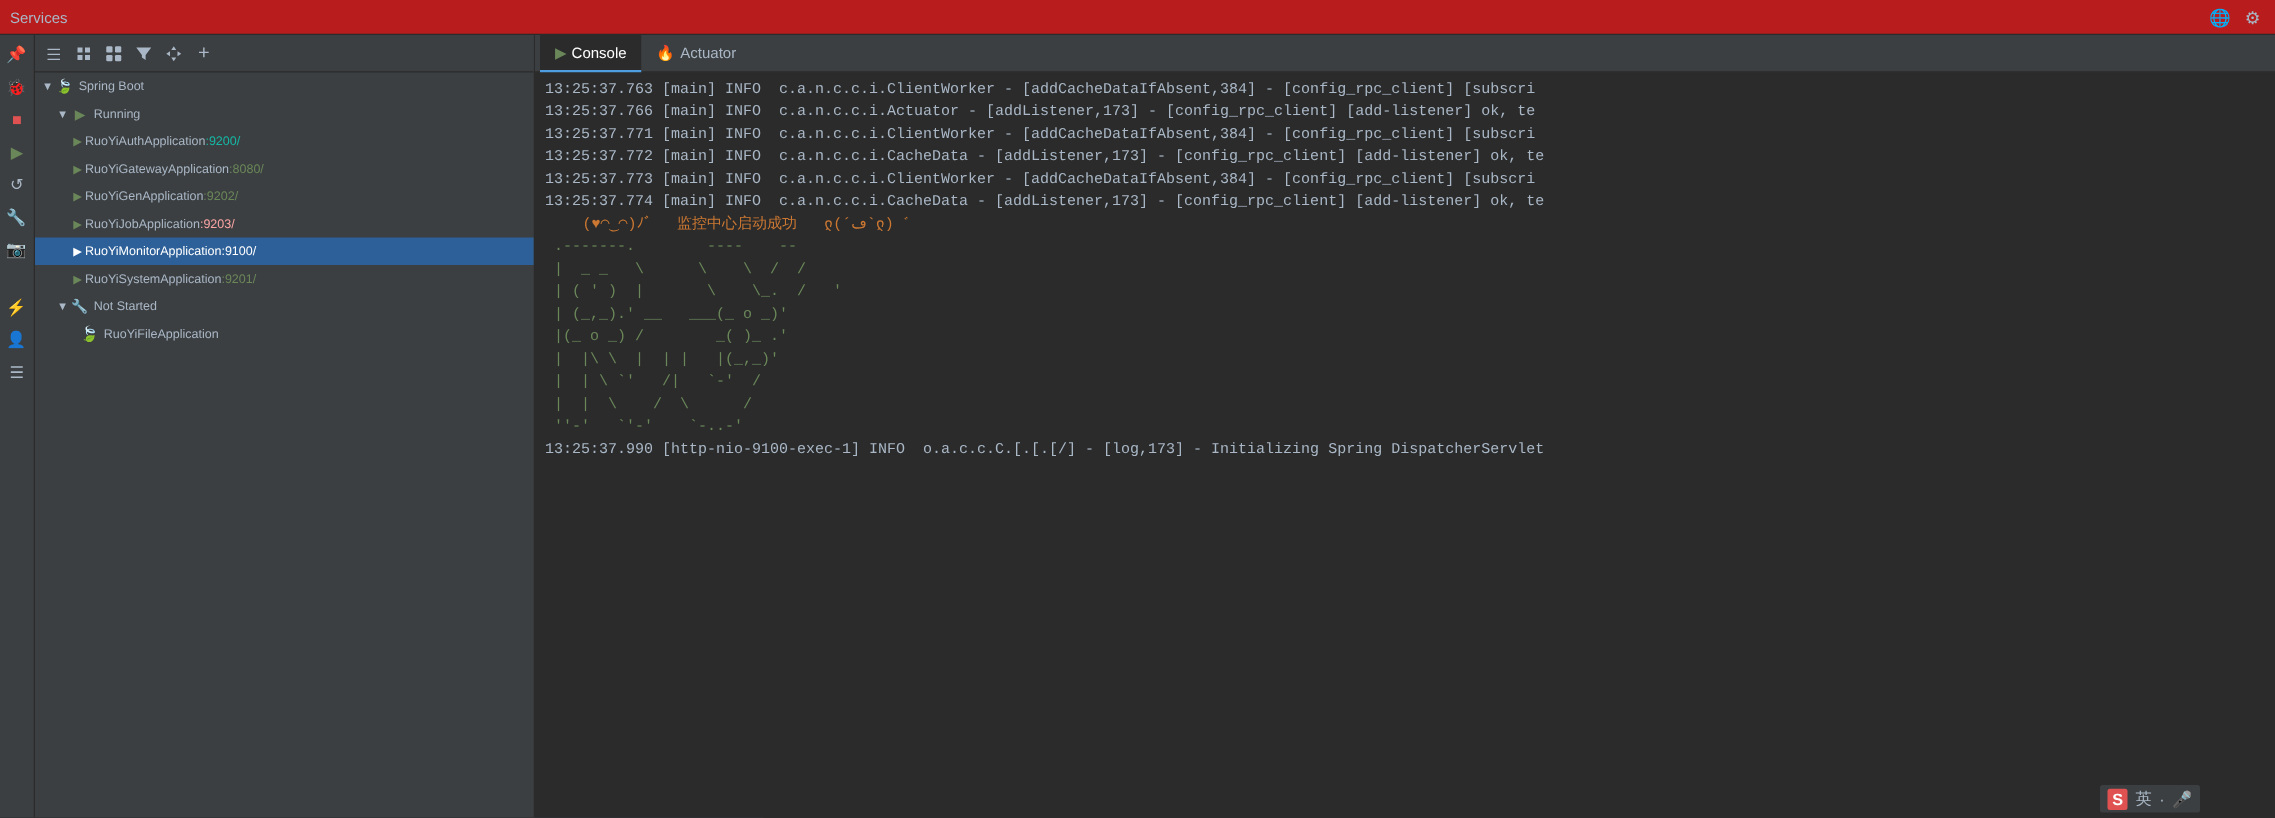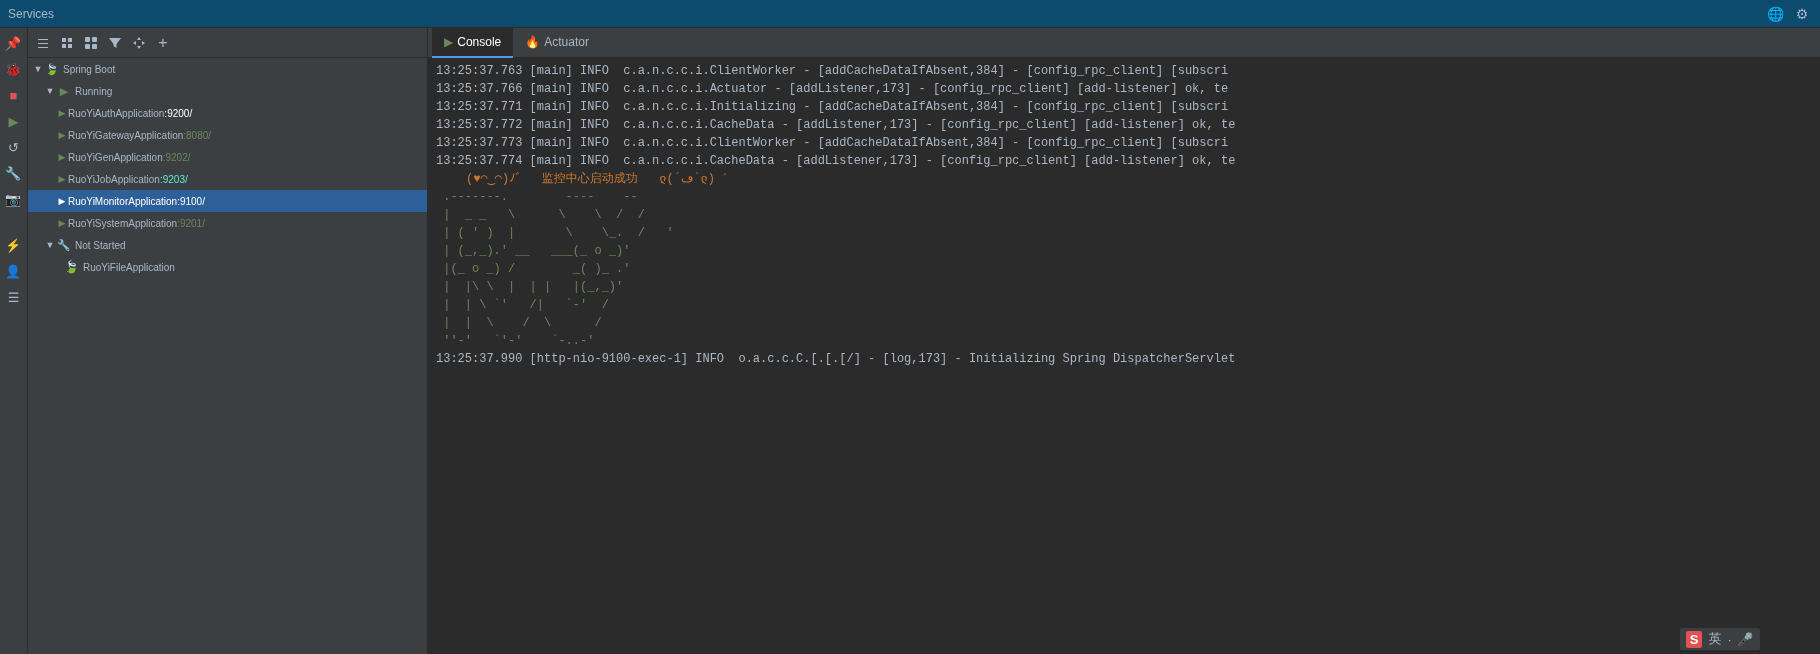--- a/index.html
+++ b/index.html
@@ -10,21 +10,21 @@
       color: #a9b7c6;
       width: 1820px;
       height: 654px;
       overflow: hidden;
       display: flex;
       flex-direction: column;
     }
 
     
     .title-bar {
-      background: #0c4a6e;
+      background: #b91c1c;
       color: #a9b7c6;
       height: 28px;
       display: flex;
       align-items: center;
       justify-content: space-between;
       padding: 0 8px;
       border-bottom: 1px solid #2b2b2b;
       flex-shrink: 0;
     }
     .title-bar-left {
@@ -314,21 +314,21 @@
         <span class="tree-indent" style="width:16px;"></span>
         <span class="tree-arrow">▼</span>
         <span class="tree-icon" style="color:#6a8759;">▶</span>
         <span class="tree-label">Running</span>
       </div>
 
       <div class="tree-item">
         <span class="tree-indent" style="width:28px;"></span>
         <span class="tree-arrow" style="color:#6a8759;">▶</span>
         <span class="tree-label">
-          <span>RuoYiAuthApplication</span><span style="color:#ffffff;">:9200/</span>
+          <span>RuoYiAuthApplication</span><span style="color:#14b8a6;">:9200/</span>
         </span>
       </div>
 
       <div class="tree-item">
         <span class="tree-indent" style="width:28px;"></span>
         <span class="tree-arrow" style="color:#6a8759;">▶</span>
         <span class="tree-label">
           <span>RuoYiGatewayApplication</span><span style="color:#6a8759;">:8080/</span>
         </span>
       </div>
@@ -338,21 +338,21 @@
         <span class="tree-arrow" style="color:#6a8759;">▶</span>
         <span class="tree-label">
           <span>RuoYiGenApplication</span><span style="color:#6a8759;">:9202/</span>
         </span>
       </div>
 
       <div class="tree-item">
         <span class="tree-indent" style="width:28px;"></span>
         <span class="tree-arrow" style="color:#6a8759;">▶</span>
         <span class="tree-label">
-          <span>RuoYiJobApplication</span><span style="color:#5eead4;">:9203/</span>
+          <span>RuoYiJobApplication</span><span style="color:#fca5a5;">:9203/</span>
         </span>
       </div>
 
       <div class="tree-item selected">
         <span class="tree-indent" style="width:28px;"></span>
         <span class="tree-arrow">▶</span>
         <span class="tree-label">
           <span>RuoYiMonitorApplication</span><span>:9100/</span>
         </span>
       </div>
@@ -390,21 +390,21 @@
       </div>
       <div class="tab">
         <span class="tab-icon">🔥</span>
         <span>Actuator</span>
       </div>
     </div>
 
     <div class="console-output" id="console-out">
     <div class="console-line log-info">13:25:37.763 [main] INFO  c.a.n.c.c.i.ClientWorker - [addCacheDataIfAbsent,384] - [config_rpc_client] [subscri</div>
         <div class="console-line log-info">13:25:37.766 [main] INFO  c.a.n.c.c.i.Actuator - [addListener,173] - [config_rpc_client] [add-listener] ok, te</div>
-        <div class="console-line log-info">13:25:37.771 [main] INFO  c.a.n.c.c.i.Initializing - [addCacheDataIfAbsent,384] - [config_rpc_client] [subscri</div>
+        <div class="console-line log-info">13:25:37.771 [main] INFO  c.a.n.c.c.i.ClientWorker - [addCacheDataIfAbsent,384] - [config_rpc_client] [subscri</div>
         <div class="console-line log-info">13:25:37.772 [main] INFO  c.a.n.c.c.i.CacheData - [addListener,173] - [config_rpc_client] [add-listener] ok, te</div>
         <div class="console-line log-info">13:25:37.773 [main] INFO  c.a.n.c.c.i.ClientWorker - [addCacheDataIfAbsent,384] - [config_rpc_client] [subscri</div>
         <div class="console-line log-info">13:25:37.774 [main] INFO  c.a.n.c.c.i.CacheData - [addListener,173] - [config_rpc_client] [add-listener] ok, te</div>
         <div class="console-line log-special">(♥◠‿◠)ﾉ゛  监控中心启动成功   ლ(´ڡ`ლ)゛</div>
         <div class="console-line log-ascii"> .-------.        ----    --</div>
         <div class="console-line log-ascii"> |  _ _   \      \    \  /  /</div>
         <div class="console-line log-ascii"> | ( ' )  |       \    \_.  /   '</div>
         <div class="console-line log-ascii"> | (_,_).' __   ___(_ o _)'</div>
         <div class="console-line log-ascii"> |(_ o _) /        _( )_ .'</div>
         <div class="console-line log-ascii"> |  |\ \  |  | |   |(_,_)'</div>

